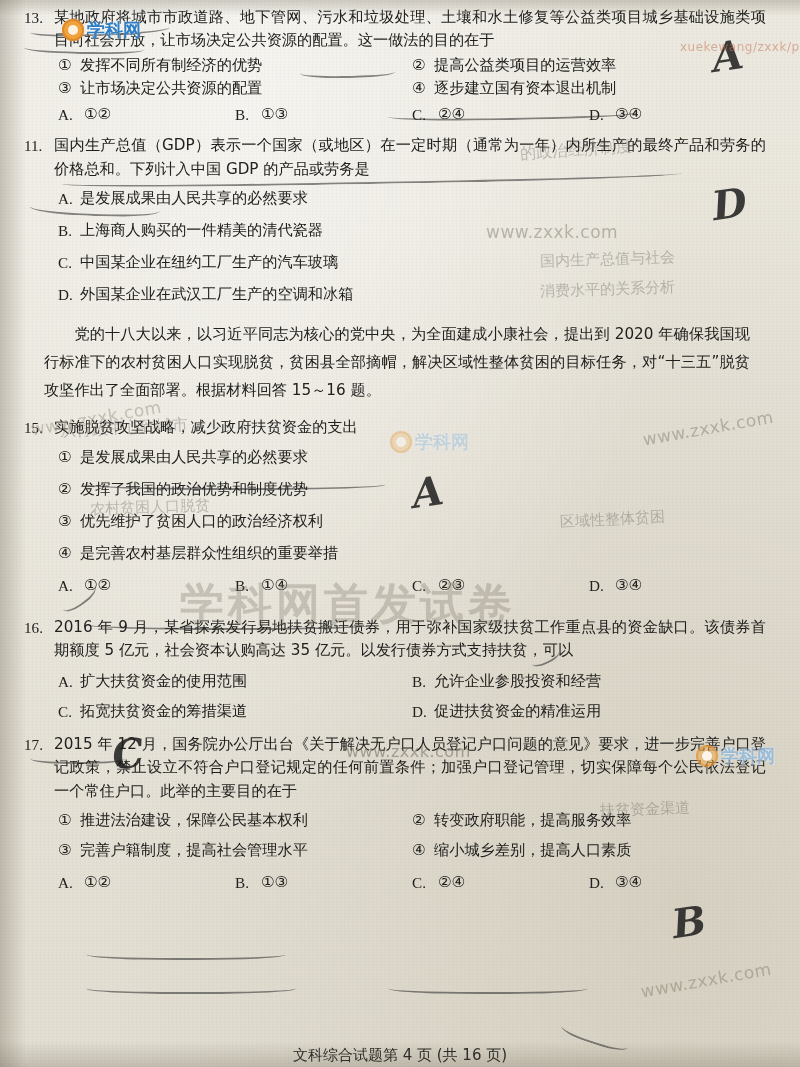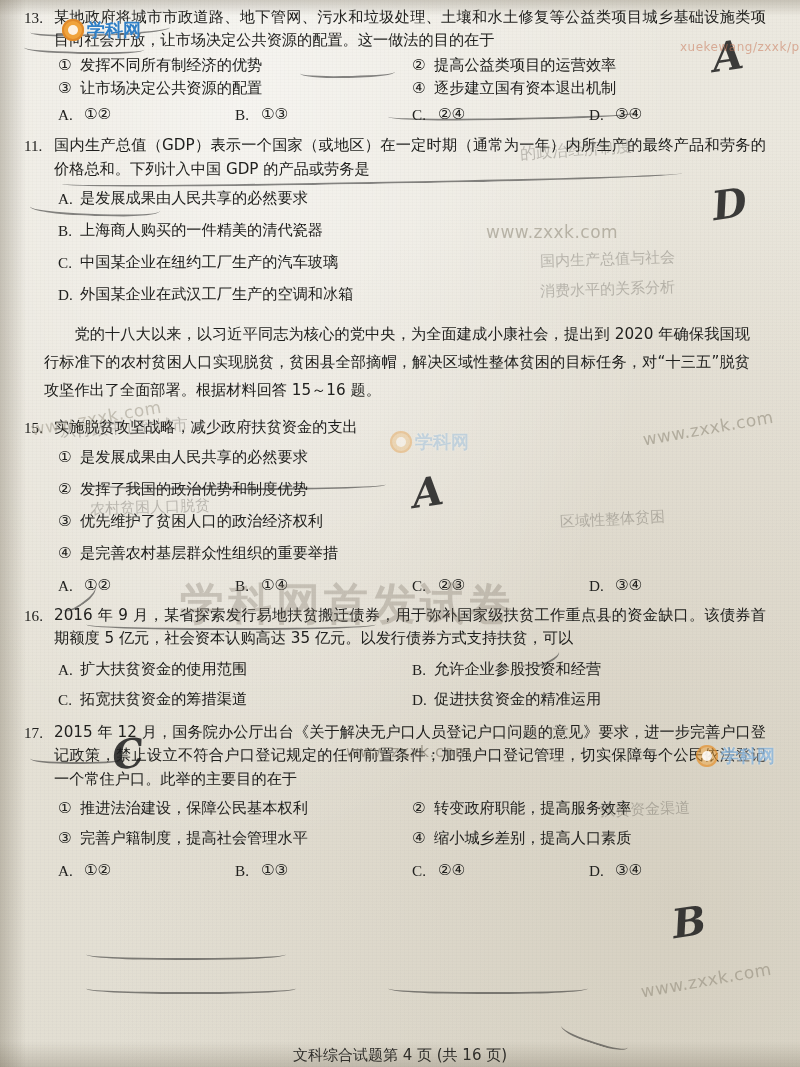--- a/index.html
+++ b/index.html
@@ -266,21 +266,21 @@
         <span class="ans-key">C.</span>
         <span>②③</span>
       </div>
       <div class="ans">
         <span class="ans-key">D.</span>
         <span>③④</span>
       </div>
     </div>
   </div>
 
-  <div class="q" style="margin-top:7px">
+  <div class="q" style="margin-top:19px">
     <div class="q-head">
       <div class="q-num">16.</div>
       <div class="q-body q-text">2016 年 9 月，某省探索发行易地扶贫搬迁债券，用于弥补国家级扶贫工作重点县的资金缺口。该债券首期额度 5 亿元，社会资本认购高达 35 亿元。以发行债券方式支持扶贫，可以</div>
     </div>
     <div class="two-col" style="margin-top:8px">
       <div class="row" style="margin:5px 0">
         <div class="cell">
           <span class="opt-key">A.</span>
           <span>扩大扶贫资金的使用范围</span>
         </div>

